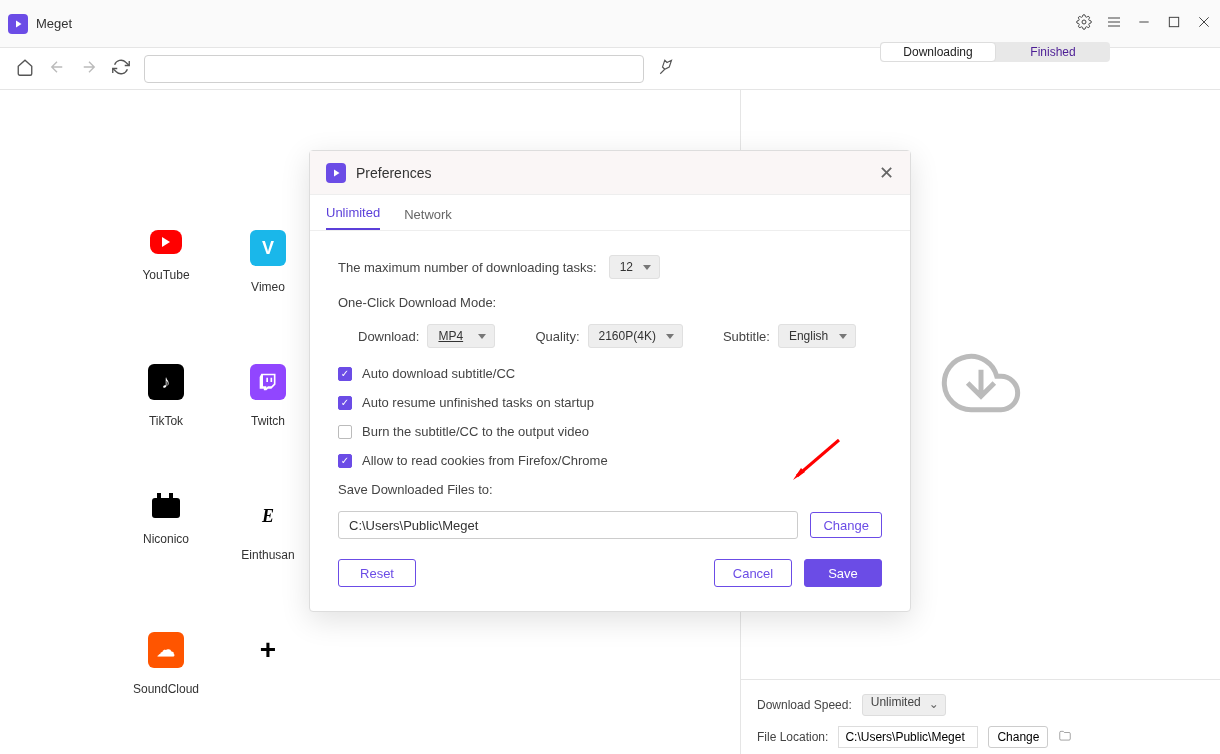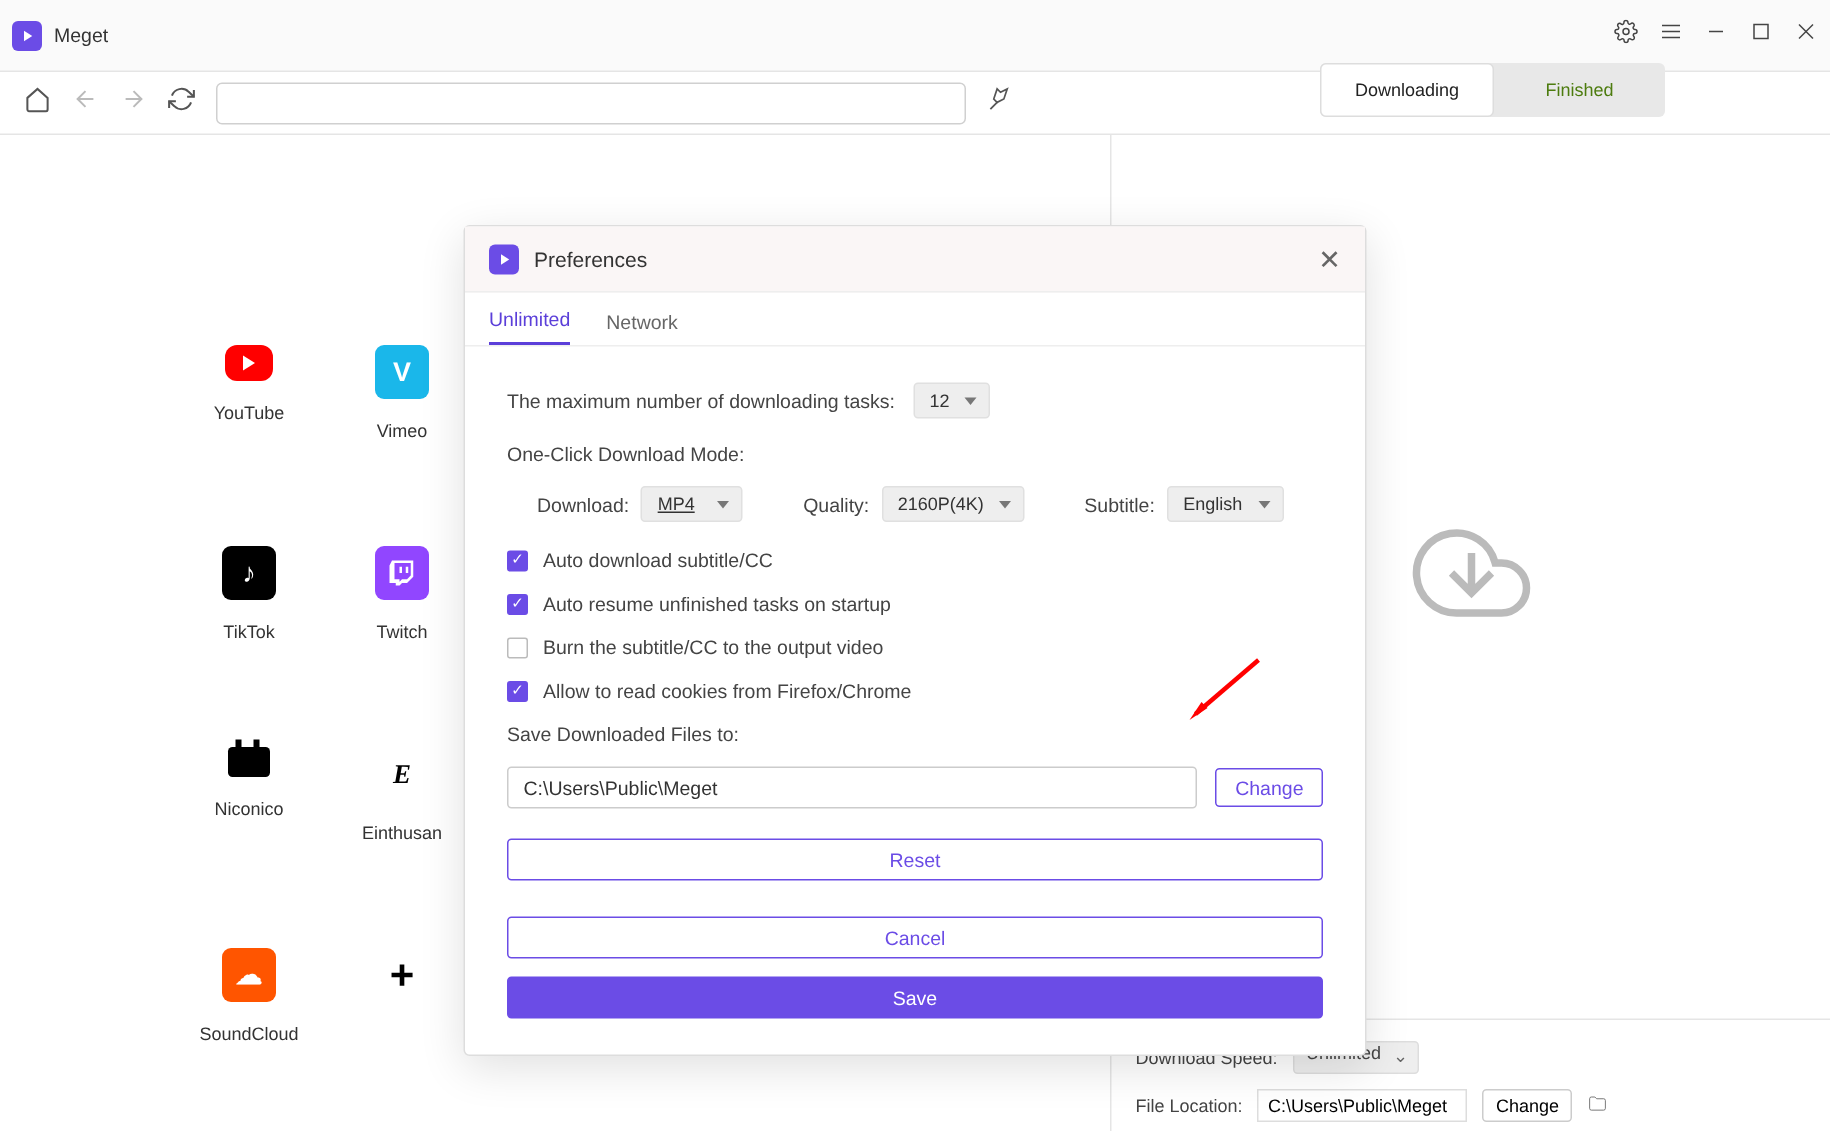--- a/index.html
+++ b/index.html
@@ -16,22 +16,22 @@
 .tb-icon svg { width: 16px; height: 16px; stroke: #444; fill: none; stroke-width: 1.5; }
 
 
 .toolbar { height: 42px; display: flex; align-items: center; padding: 0 16px; gap: 14px; border-bottom: 1px solid #e5e5e5; }
 .nav-icon svg { width: 18px; height: 18px; stroke: #555; fill: none; stroke-width: 1.8; }
 .nav-icon.disabled svg { stroke: #bbb; }
 .url-input { flex: 0 0 500px; height: 28px; border: 1px solid #d0d0d0; border-radius: 4px; padding: 0 8px; font-size: 13px; }
 .brush-icon svg { width: 18px; height: 18px; stroke: #555; fill: none; stroke-width: 1.5; }
 
 
-.right-tabs { position: absolute; top: 42px; right: 110px; display: flex; background: #e8e8e8; border-radius: 4px; width: 230px; height: 36px; font-size: 12px; }
-.right-tab { flex: 1; display: flex; align-items: center; justify-content: center; cursor: pointer; color: #4d7c0f; }
+.right-tabs { position: absolute; top: 42px; right: 110px; display: flex; background: #e8e8e8; border-radius: 4px; width: 230px; height: 20px; font-size: 12px; }
+.right-tab { flex: 1; display: flex; align-items: center; justify-content: center; cursor: pointer; color: #4c1d95; }
 .right-tab.active { background: #fff; border: 1px solid #ddd; border-radius: 4px; color: #222; font-weight: 500; }
 
 
 .main { display: flex; height: calc(100% - 72px); }
 .left-panel { width: 740px; position: relative; }
 .divider-v { width: 1px; background: #e5e5e5; }
 .right-panel { flex: 1; display: flex; flex-direction: column; position: relative; }
 
 
 .site-grid { padding: 140px 120px 0; display: grid; grid-template-columns: repeat(5, 1fr); gap: 70px 10px; }
@@ -88,21 +88,21 @@
 .check-row { display: flex; align-items: center; gap: 10px; font-size: 13px; color: #444; margin-bottom: 14px; }
 .checkbox { width: 14px; height: 14px; border: 1.5px solid #6b4ce6; border-radius: 2px; display: flex; align-items: center; justify-content: center; cursor: pointer; }
 .checkbox.checked { background: #6b4ce6; }
 .checkbox.checked::after { content: "✓"; color: #fff; font-size: 10px; line-height: 1; }
 .checkbox.unchecked { border-color: #bbb; }
 
 .path-row { display: flex; gap: 12px; align-items: center; margin-top: 4px; }
 .path-input { flex: 1; height: 28px; border: 1px solid #ccc; border-radius: 3px; padding: 0 10px; font-size: 13px; color: #333; }
 .btn-outline { height: 26px; border: 1px solid #6b4ce6; background: #fff; color: #6b4ce6; border-radius: 3px; padding: 0 12px; font-size: 13px; cursor: pointer; }
 
-.dlg-footer { display: flex; padding: 0 28px 24px; gap: 12px; flex-direction: column; }
+.dlg-footer { display: flex; padding: 0 28px 24px; gap: 12px; }
 .dlg-footer .spacer { flex: 1; }
 .btn { height: 28px; min-width: 78px; border-radius: 3px; font-size: 13px; cursor: pointer; }
 .btn-reset { border: 1px solid #6b4ce6; background: #fff; color: #6b4ce6; }
 .btn-cancel { border: 1px solid #6b4ce6; background: #fff; color: #6b4ce6; }
 .btn-save { border: 1px solid #6b4ce6; background: #6b4ce6; color: #fff; }
 
 
 .arrow-annot { position: absolute; left: 791px; top: 438px; pointer-events: none; }
 .arrow-annot svg { width: 50px; height: 45px; }
 </style>

